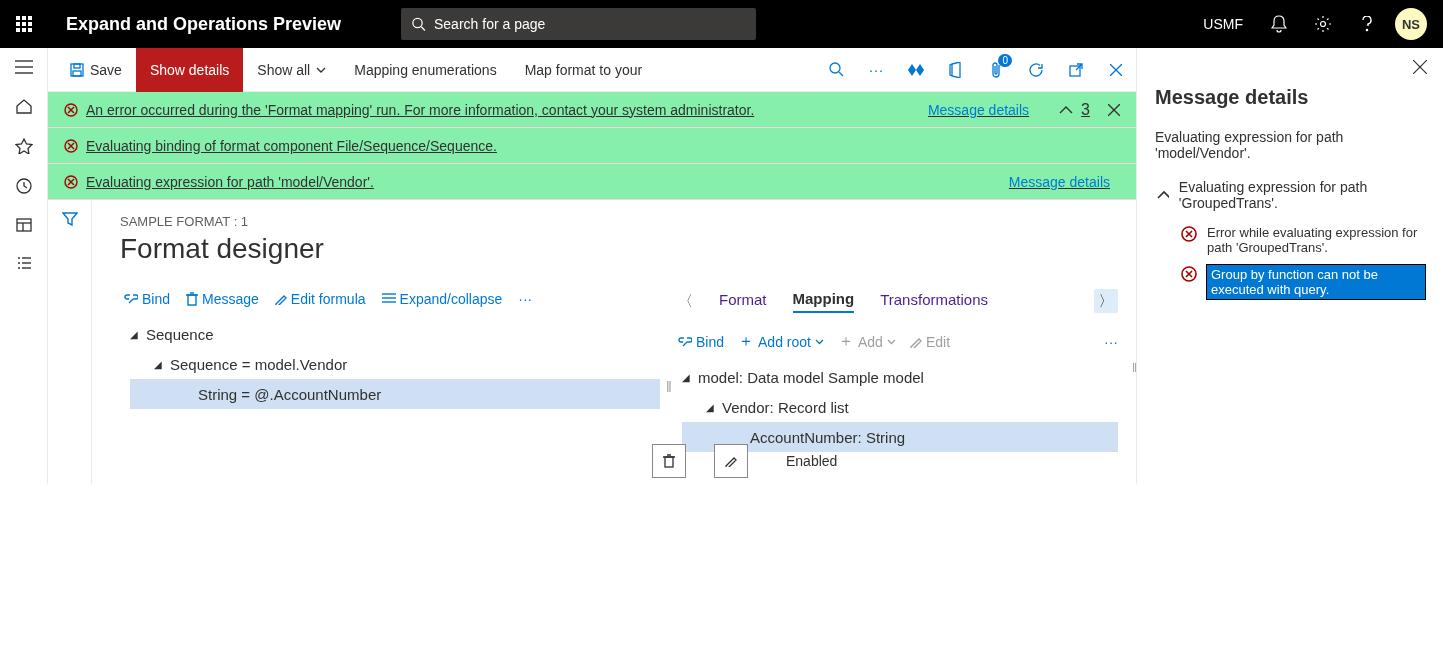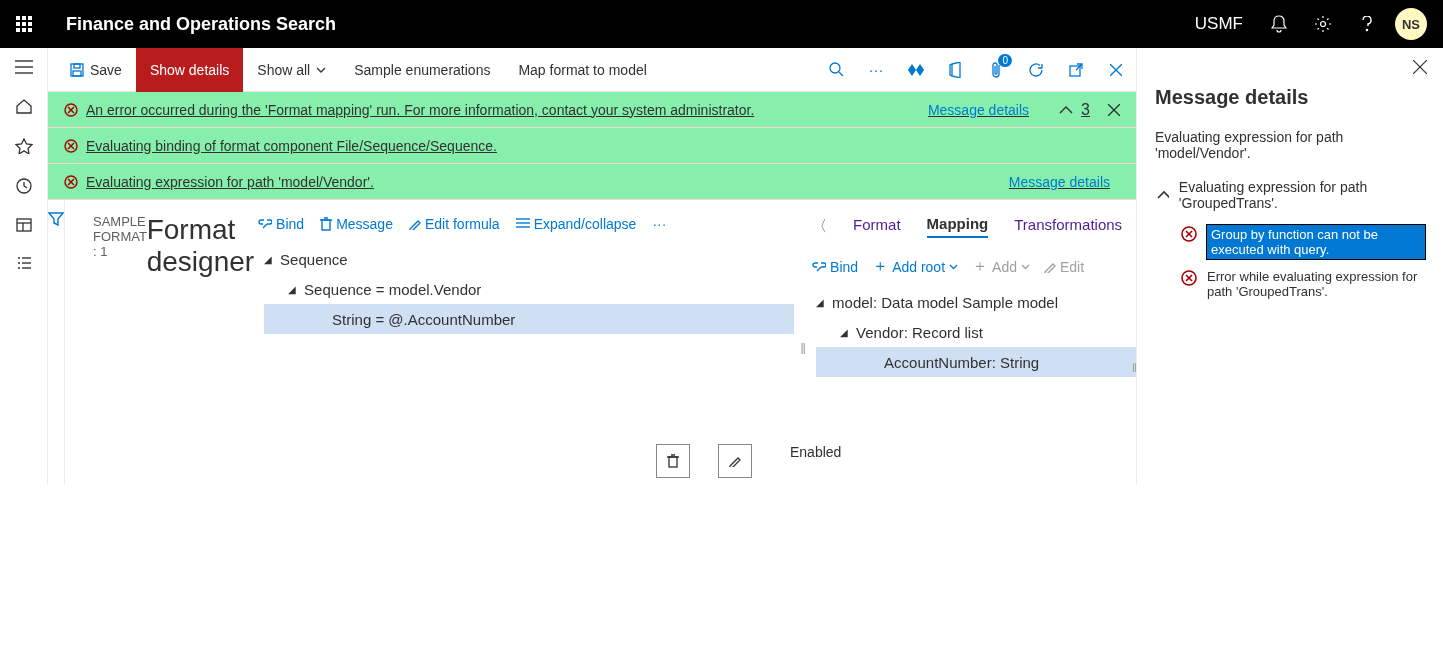--- a/index.html
+++ b/index.html
@@ -8,21 +8,21 @@
   
   .topbar { height: 48px; background: #000; color: #fff; display: flex; align-items: center; }
   .waffle { width: 48px; height: 48px; display: flex; align-items: center; justify-content: center; }
   .waffle-grid { display: grid; grid-template-columns: repeat(3, 4px); grid-template-rows: repeat(3, 4px); gap: 2px; }
   .waffle-grid span { background: #fff; width: 4px; height: 4px; }
   .app-title { font-size: 18px; font-weight: 600; padding-left: 18px; }
   .searchbox { margin-left: 60px; background: #3b3a39; border-radius: 2px; height: 32px; width: 355px; display: flex; align-items: center; padding: 0 10px; color: #fff; }
   .searchbox input { background: transparent; border: none; color: #fff; font-size: 14px; margin-left: 8px; outline: none; width: 100%; }
   .searchbox input::placeholder { color: #fff; }
   .top-right { margin-left: auto; display: flex; align-items: center; height: 48px; }
-  .top-entity { font-size: 17px; padding: 0 14px; text-align: center; }
+  .top-entity { font-size: 14px; padding: 0 14px; text-align: center; }
   .top-icon { width: 44px; height: 48px; display: flex; align-items: center; justify-content: center; font-size: 16px; }
   .avatar { width: 32px; height: 32px; border-radius: 50%; background: #fef9c3; color: #333; display: flex; align-items: center; justify-content: center; font-size: 13px; margin: 0 16px 0 6px; font-weight: 600;}
   
   
   .below-top { display: flex; height: 436px; }
   .main-area { width: 1088px; display: flex; flex-direction: column; }
   
   
   .rail { width: 48px; background: #fff; border-right: 1px solid #edebe9; display: flex; flex-direction: column; align-items: center; padding-top: 12px; gap: 24px;}
   .rail .ricon { font-size: 16px; color: #323130; }
@@ -39,21 +39,21 @@
   .errors { background: #86efac; text-decoration: underline; }
   .err-row { display: flex; align-items: center; min-height: 36px; padding: 4px 16px; border-bottom: 1px solid #f6d4d7; font-size: 14px; }
   .err-row .err-icon { color: #a80000; margin-right: 8px; font-size: 14px; display: inline-flex; }
   .err-row .err-link { color: #0078d4; margin-left: auto; padding-right: 10px; }
   .err-row .err-count { display: flex; align-items: center; gap: 8px; margin-left: 8px; }
   .err-row.first .err-ctrl { margin-left: 12px; font-size: 16px; color: #323130;}
   
   
   .workspace { flex: 1; display: flex; }
   .filter-col { width: 44px; border-right: 1px solid #edebe9; display: flex; justify-content: center; padding-top: 12px; color: #0078d4; }
-  .designer { flex: 1; display: flex; flex-direction: row; padding: 14px 0 0 28px; position: relative; }
+  .designer { flex: 1; display: flex; flex-direction: column; padding: 14px 0 0 28px; position: relative; }
   .bc { font-size: 13px; color: #605e5c; margin-bottom: 4px; }
   .page-title { font-size: 28px; font-weight: 400; margin-bottom: 24px; }
   .panels { display: flex; flex: 1; min-height: 0;}
   .left-panel { width: 540px; display: flex; flex-direction: column; }
   .panel-toolbar { display: flex; align-items: center; gap: 8px; color: #0078d4; font-size: 14px; padding-bottom: 10px; }
   .ptool { display: flex; align-items: center; gap: 4px; padding: 2px 4px;}
   .tree { padding-left: 10px; }
   .tree-row { display: flex; align-items: center; height: 30px; font-size: 15px; }
   .tree-row .caret { width: 16px; font-size: 10px; color: #323130; }
   .tree-row.indent1 { padding-left: 24px; }
@@ -66,21 +66,21 @@
   .rp-tabs { display: flex; align-items: center; gap: 26px; font-size: 15px; padding-bottom: 8px; }
   .rp-tabs .tab { color: #605e5c; padding-bottom: 4px;}
   .rp-tabs .tab.active { color: #323130; border-bottom: 2px solid #0078d4; font-weight: 600;}
   .rp-tabs .tab.mute { color: #4c1d95; }
   .rp-tabs .tab-nav { background: #deecf9; width: 24px; height: 24px; display: flex; align-items: center; justify-content: center; border-radius: 2px;}
   .rp-toolbar { display: flex; align-items: center; gap: 14px; font-size: 14px; padding: 10px 0; }
   .rp-toolbar .rt { display: flex; align-items: center; gap: 4px; color: #0078d4; }
   .rp-toolbar .rt.mute { color: #a19f9d; }
   .rp-tree { padding-left: 4px; }
   
-  .bottom-row { display: flex; align-items: flex-start; position: absolute; bottom: 6px; left: 591px; gap: 28px;}
+  .bottom-row { display: flex; align-items: center; position: absolute; bottom: 6px; left: 560px; gap: 28px;}
   .bbtn { width: 34px; height: 34px; border: 1px solid #8a8886; display: flex; align-items: center; justify-content: center; background: #fff; font-size: 15px;}
   .blabel { font-size: 14px; margin-left: 10px;}
   
   
   .msg-pane { flex: 1; background: #fff; border-left: 1px solid #edebe9; padding: 12px 18px 0 18px; position: relative;}
   .msg-close { position: absolute; top: 12px; right: 16px; font-size: 16px; }
   .msg-title { font-size: 20px; font-weight: 600; margin-top: 26px; margin-bottom: 20px;}
   .msg-sub { font-size: 14px; margin-bottom: 18px; }
   .msg-node { display: flex; align-items: center; gap: 10px; font-size: 14px; margin-bottom: 14px; padding-left: 2px;}
   .msg-child { display: flex; align-items: flex-start; gap: 10px; font-size: 13px; padding-left: 26px; margin-bottom: 10px;}
@@ -102,21 +102,28 @@
         <span></span>
         <span></span>
         <span></span>
         <span></span>
         <span></span>
         <span></span>
         <span></span>
         <span></span>
       </div>
   </div>
-  <div class="app-title">Finance and Operations Search</div>
+  <div class="app-title">Expand and Operations Preview</div>
+  <div class="searchbox">
+    <svg width="16" height="16" viewBox="0 0 16 16" fill="none" stroke="#fff" stroke-width="1.3">
+        <circle cx="7" cy="7" r="5"></circle>
+        <line x1="11" y1="11" x2="15" y2="15"></line>
+      </svg>
+    <input placeholder="Search for a page" style="">
+  </div>
   <div class="top-right">
     <div class="top-entity">USMF</div>
     <div class="top-icon">
       <svg width="16" height="18" viewBox="0 0 16 18" fill="none" stroke="#fff" stroke-width="1.2">
           <path d="M8 1 C5 1 3 3 3 6 V10 L1 13 H15 L13 10 V6 C13 3 11 1 8 1 Z"></path>
           <path d="M6 15 a2 2 0 0 0 4 0"></path>
         </svg>
     </div>
     <div class="top-icon">
       <svg width="18" height="18" viewBox="0 0 18 18" fill="none" stroke="#fff" stroke-width="1.2">
@@ -193,24 +200,24 @@
       <div class="act primary">
           <span>Show details</span>
         </div>
       <div class="act">
         <span>Show all</span>
         <svg width="10" height="6" style="margin-left:6px;" fill="none" stroke="#323130" stroke-width="1.3">
             <path d="M1 1l4 4 4-4"></path>
           </svg>
       </div>
       <div class="act">
-          <span>Sample enumerations</span>
+          <span>Mapping enumerations</span>
         </div>
       <div class="act">
-          <span>Map format to model</span>
+          <span>Map format to your</span>
         </div>
       <div class="act-icons">
         <div class="act-icon">
             <svg width="15" height="15" fill="none" stroke="#0078d4" stroke-width="1.3">
               <circle cx="6" cy="6" r="5"></circle>
               <line x1="10" y1="10" x2="14" y2="14"></line>
             </svg>
           </div>
         <div class="act-icon" style="color:#0078d4;">···</div>
         <div class="act-icon">
@@ -442,34 +449,34 @@
         </svg>
       </div>
     <div class="msg-title">Message details</div>
     <div class="msg-sub">Evaluating expression for path 'model/Vendor'.</div>
     <div class="msg-node">
       <svg width="14" height="10" fill="none" stroke="#323130" stroke-width="1.6">
           <path d="M1 8l6-6 6 6"></path>
         </svg>
       <span>Evaluating expression for path 'GroupedTrans'.</span>
     </div>
+    <div class="msg-child">
+      <span class="cicon">
+          <svg width="16" height="16" fill="none" stroke="#a80000" stroke-width="1.6">
+            <circle cx="8" cy="8" r="7"></circle>
+            <line x1="5" y1="5" x2="11" y2="11"></line>
+            <line x1="11" y1="5" x2="5" y2="11"></line>
+          </svg>
+        </span>
+      <span>Error while evaluating expression for path 'GroupedTrans'.</span>
+    </div>
     <div class="msg-child selected">
       <span class="cicon">
           <svg width="16" height="16" fill="none" stroke="#a80000" stroke-width="1.6">
             <circle cx="8" cy="8" r="7"></circle>
             <line x1="5" y1="5" x2="11" y2="11"></line>
             <line x1="11" y1="5" x2="5" y2="11"></line>
           </svg>
         </span>
       <span class="msg-child-text">Group by function can not be executed with query.</span>
     </div>
-    <div class="msg-child">
-      <span class="cicon">
-          <svg width="16" height="16" fill="none" stroke="#a80000" stroke-width="1.6">
-            <circle cx="8" cy="8" r="7"></circle>
-            <line x1="5" y1="5" x2="11" y2="11"></line>
-            <line x1="11" y1="5" x2="5" y2="11"></line>
-          </svg>
-        </span>
-      <span>Error while evaluating expression for path 'GroupedTrans'.</span>
-    </div>
   </div>
 </div>
 
 </body></html>

